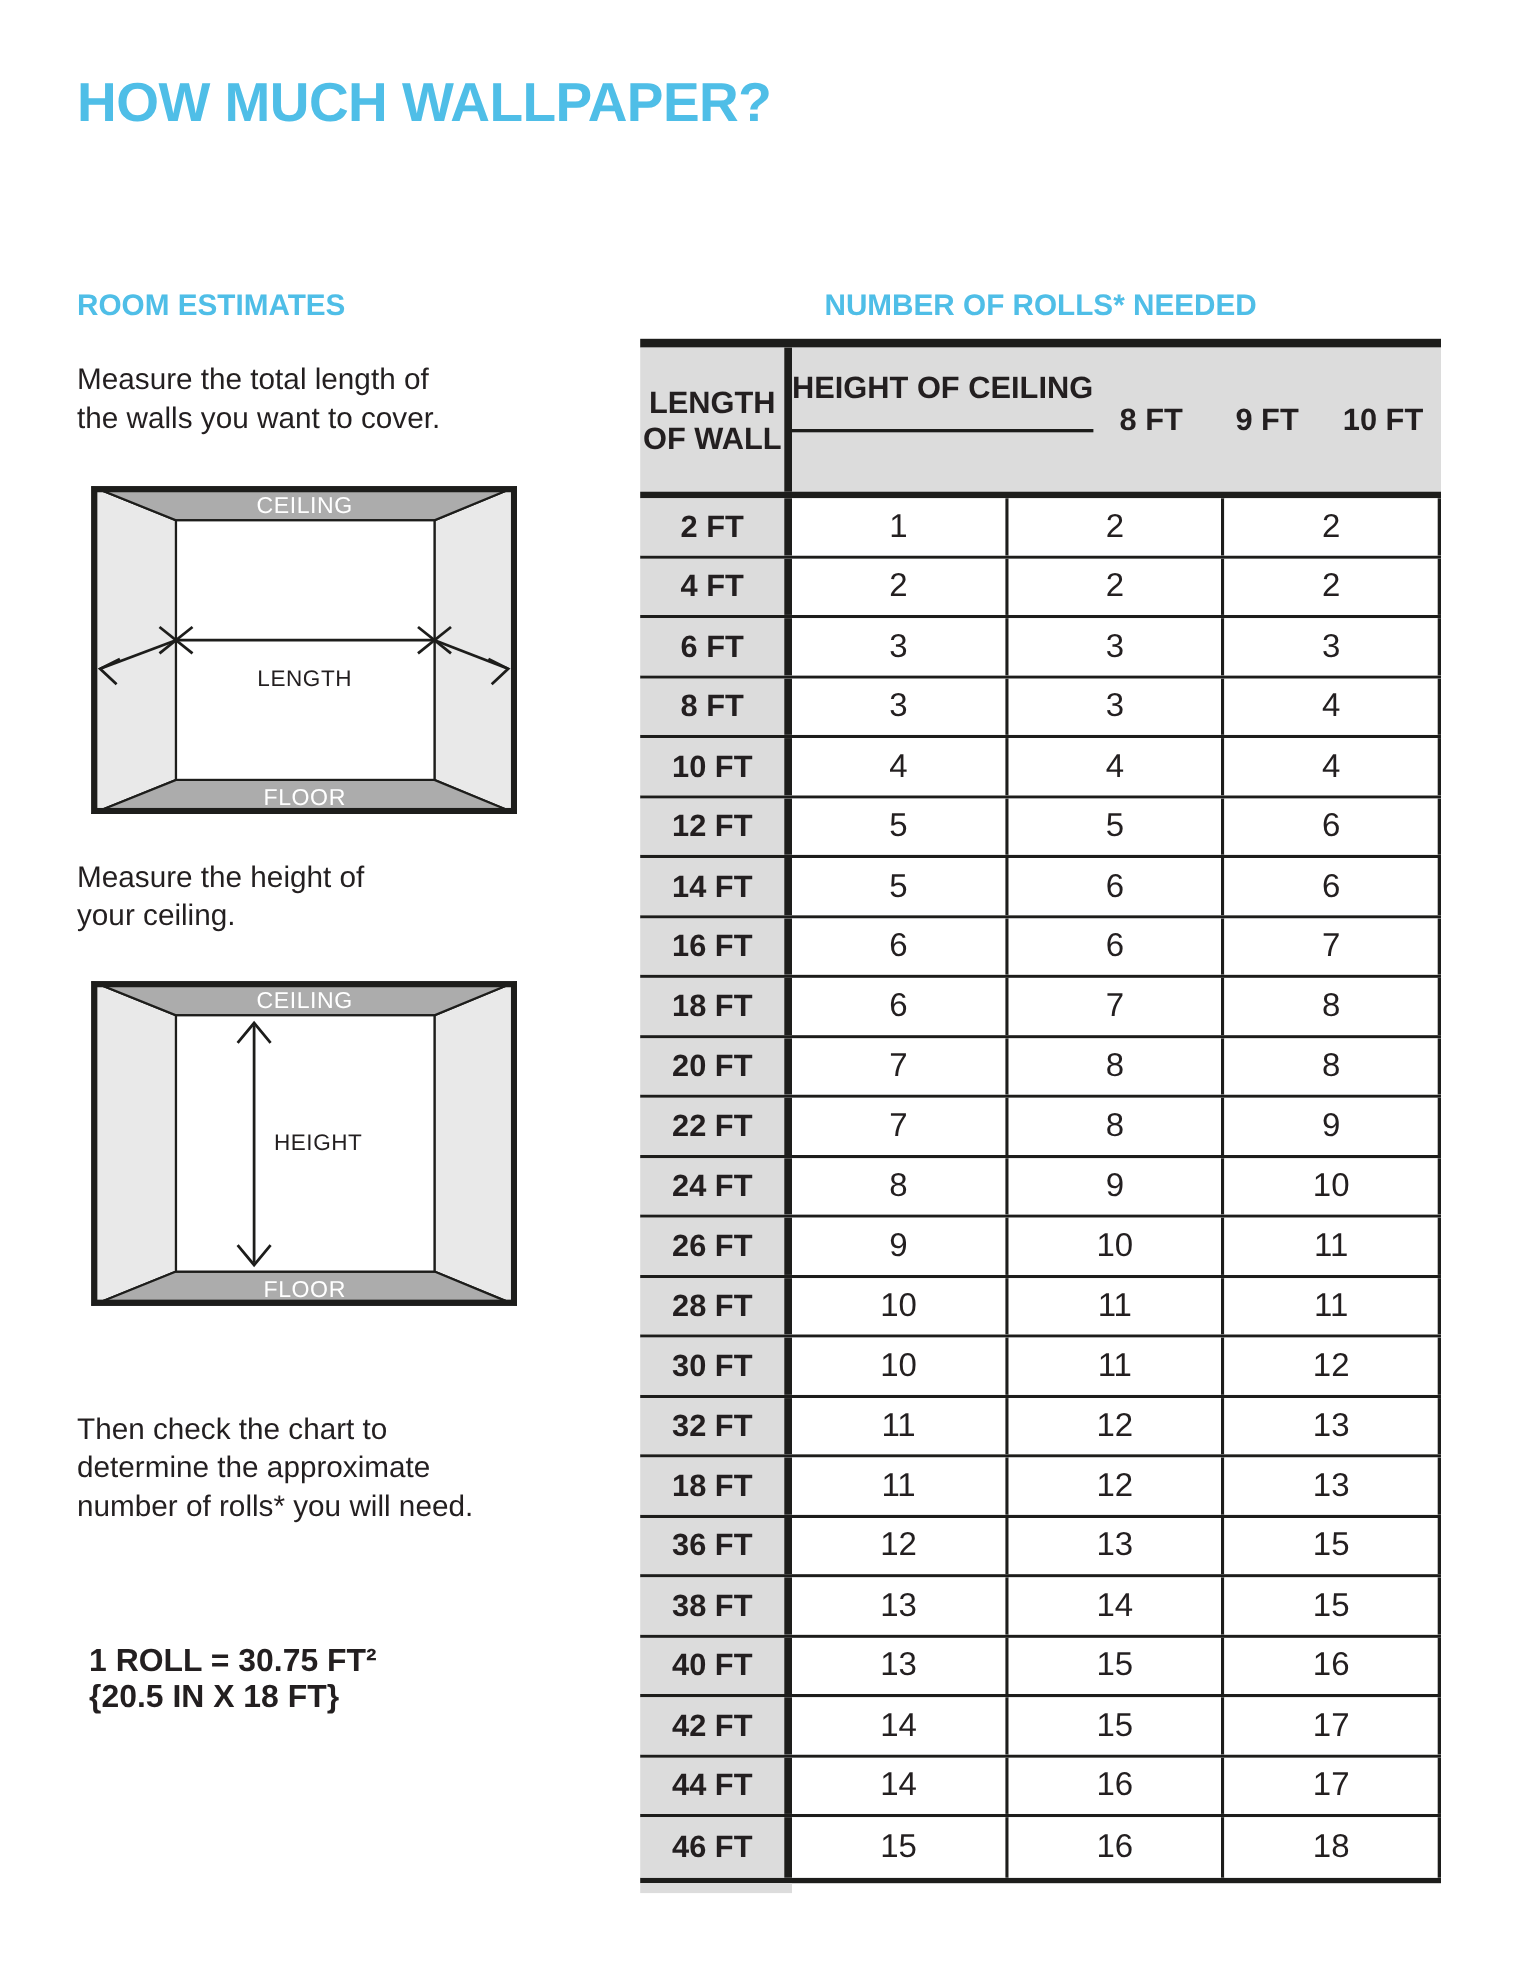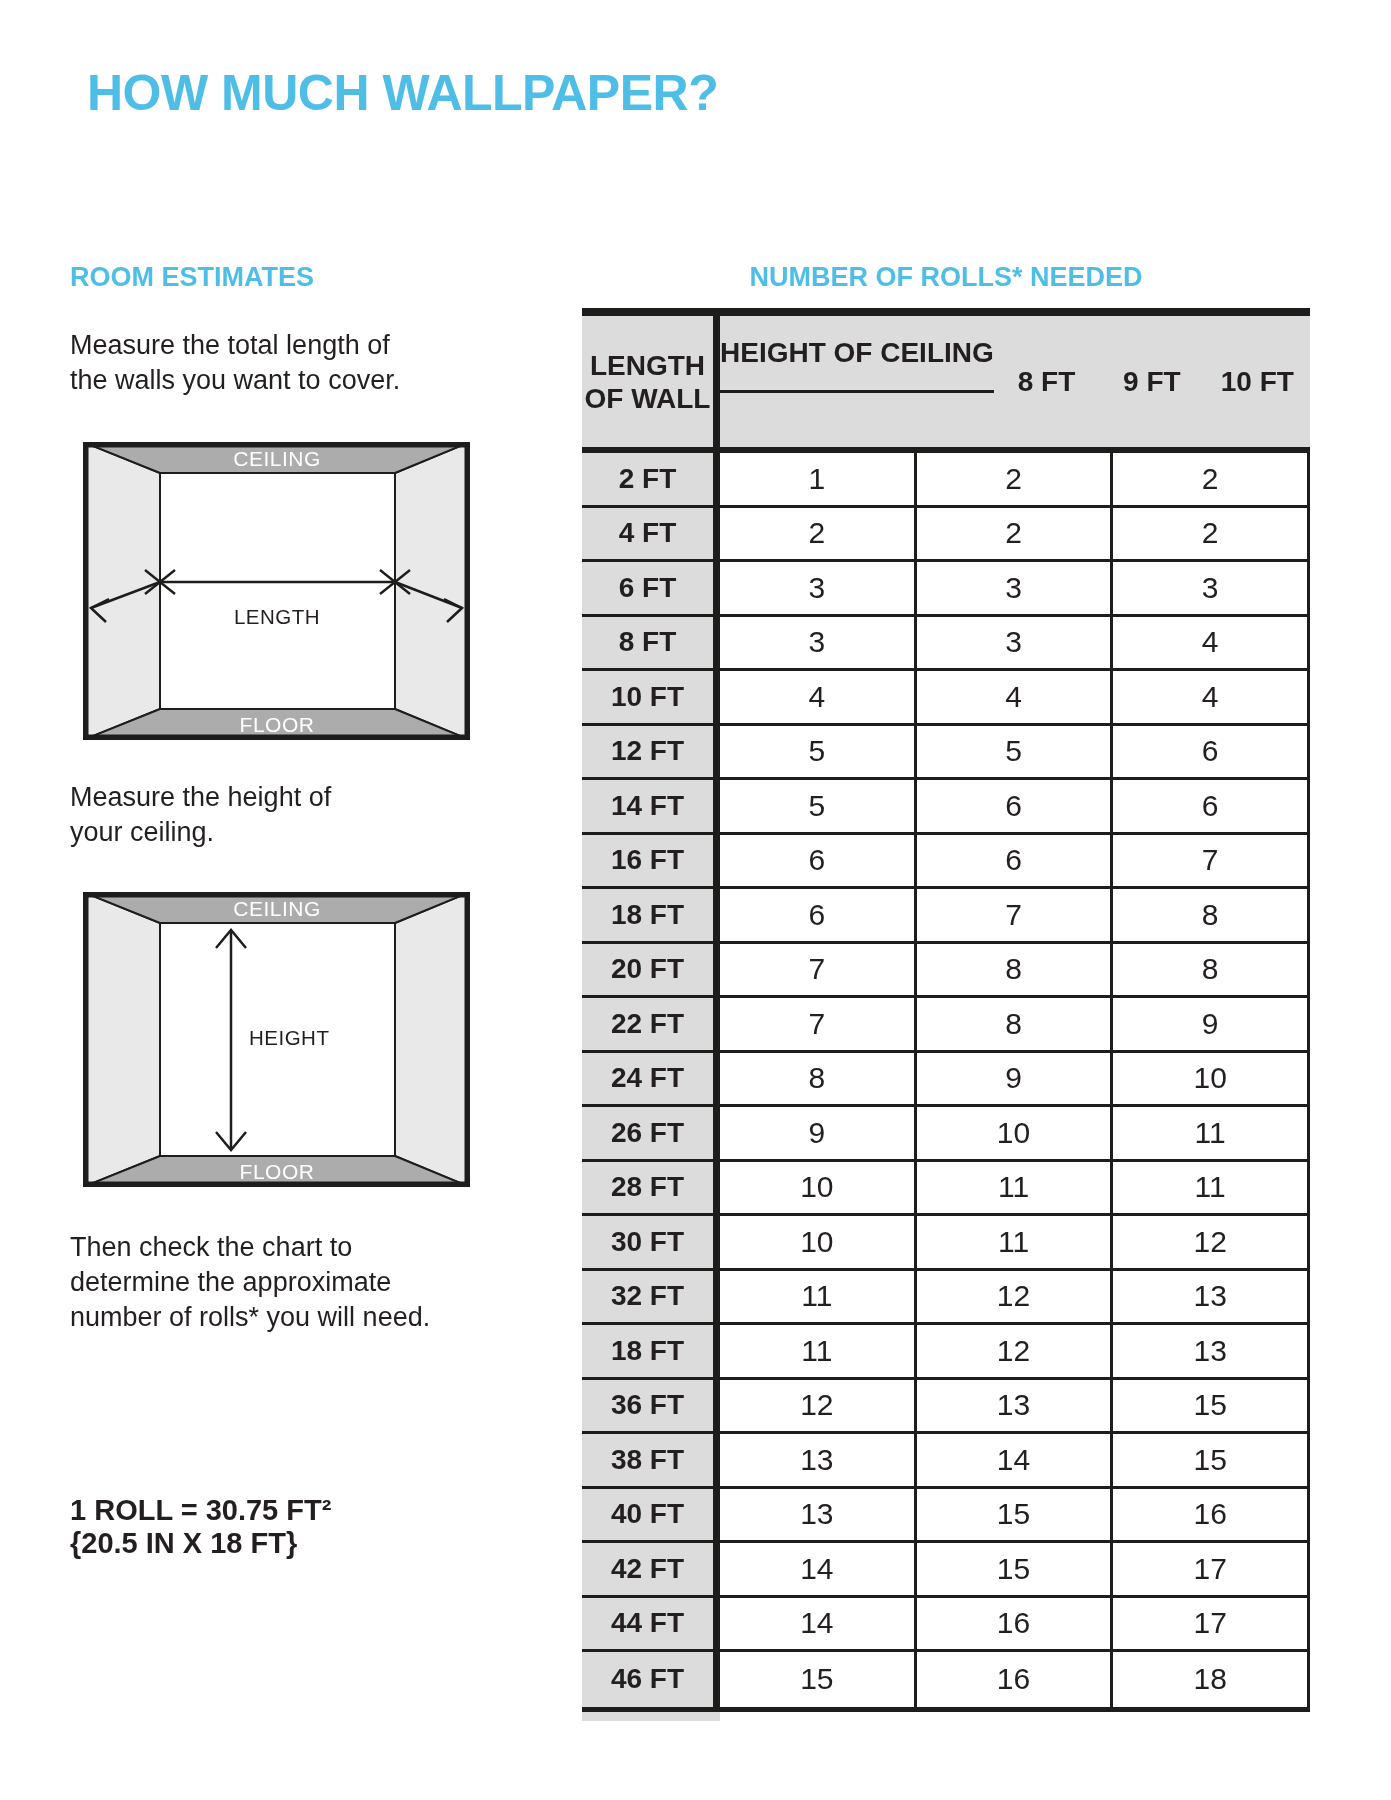--- a/index.html
+++ b/index.html
@@ -2,33 +2,33 @@
 <html style="--accent: #4FBEE7;"><head>
 <meta charset="utf-8">
 <style>
   :root { --accent:#4FBEE7; --ink:#231F20; --line:#1d1d1b; --cellgray:#dcdcdc; --darkgray:#acacac; --wallgray:#e9e9e9; }
   * { margin:0; padding:0; box-sizing:border-box; }
   body { background:#fff; }
   .page { position:relative; width:1391px; height:1800px; background:#fff;
           font-family:"Liberation Sans", sans-serif; color:var(--ink); overflow:hidden; }
 
   .title { position:absolute; left:70px; top:64px; font-size:50px; font-weight:bold;
-           letter-spacing:-0.5px; color:var(--accent);margin-left:17px; }
+           letter-spacing:-0.5px; color:var(--accent); }
 
   .blue-heading { position:absolute; font-size:27px; font-weight:bold; color:var(--accent); }
   .room-heading { left:70px; top:262px; }
   .rolls-heading { left:582px; top:262px; width:728px; text-align:center; }
 
   .para { position:absolute; left:70px; font-size:27px; line-height:35px;
           color:var(--ink); white-space:pre-line; }
-  .p1 { top:328px; } .p2 { top:780px; } .p3 { top:1230px; }
+  .p1 { top:328px; } .p2 { top:780px; } .p3 { top:1282px; }
 
   .footnote { position:absolute; left:70px; top:1396px; font-size:29px; font-weight:bold;
               line-height:33px; white-space:pre-line; padding-left:30px; text-indent:-30px; }
-  .rollinfo { position:absolute; left:70px; top:1494px; font-size:29px; font-weight:bold;
+  .rollinfo { position:absolute; left:81px; top:1494px; font-size:29px; font-weight:bold;
               line-height:33px; white-space:pre-line; }
 
   .diagram { position:absolute; left:83px; }
   .d1 { top:442px; } .d2 { top:892px; }
   .diagram text { font-family:"Liberation Sans", sans-serif; }
   .room-label { font-size:21px; fill:#ffffff; letter-spacing:0.5px; }
   .dim-label  { font-size:20.5px; fill:var(--ink); letter-spacing:0.5px; }
 
   .rolls-table { position:absolute; left:582px; top:308px; width:728px; }
   .t-top    { height:8px; background:var(--line); }

